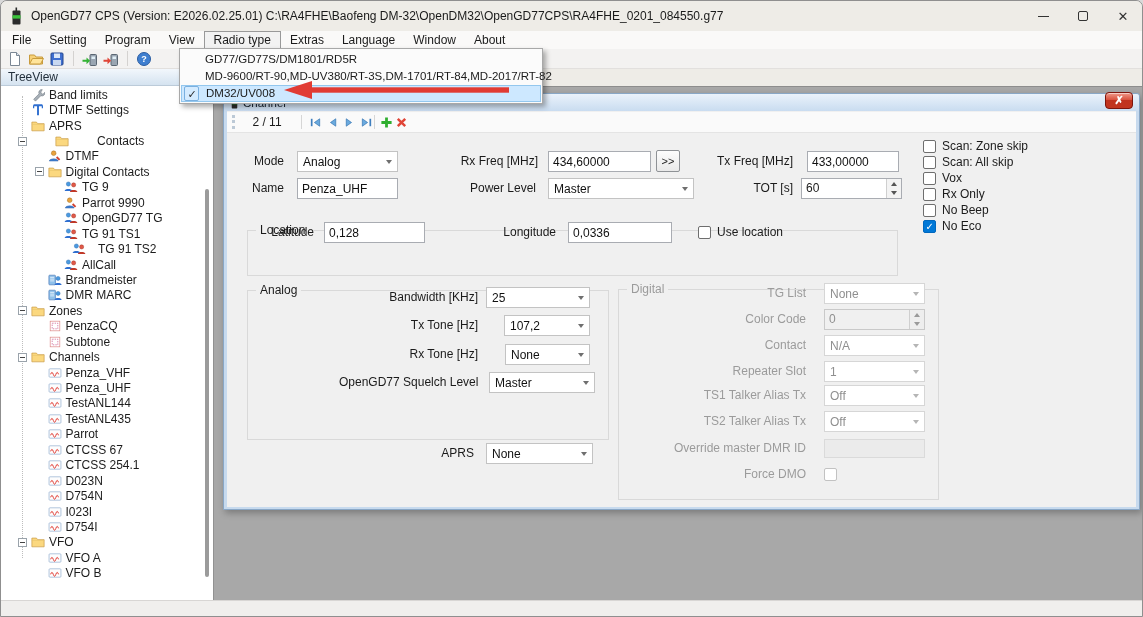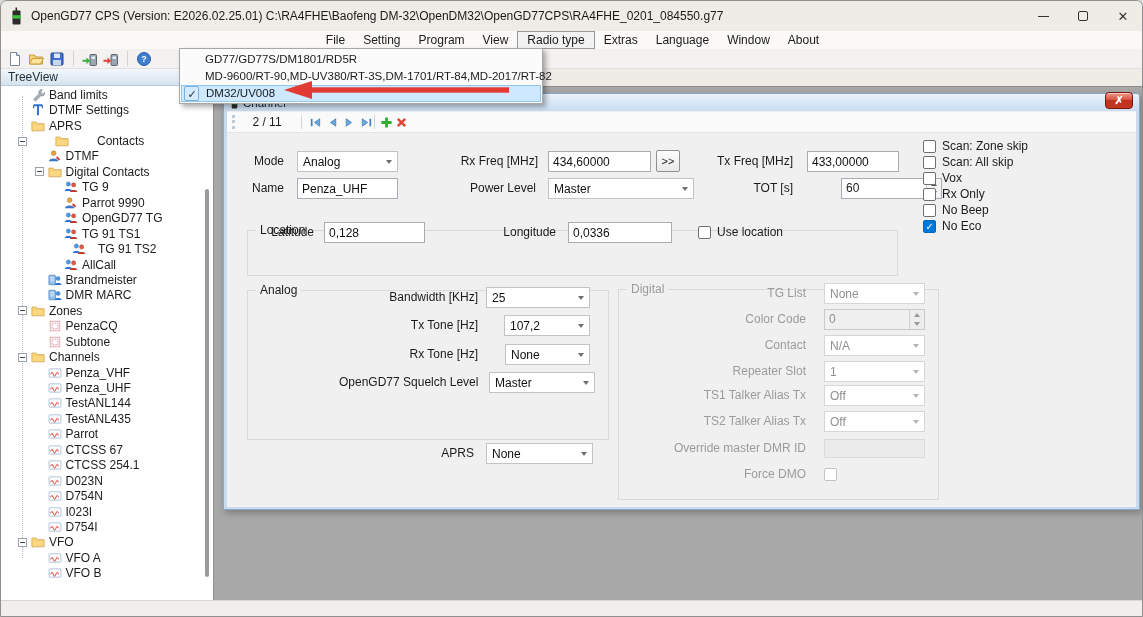--- a/index.html
+++ b/index.html
@@ -12,21 +12,21 @@
   #titlebar{position:absolute;left:0;top:0;width:100%;height:30px;background:#eeece7;}
   #app-icon{position:absolute;left:9px;top:6px;width:13px;height:18px;}
   #title-text{position:absolute;left:30px;top:0;height:30px;line-height:30px;font-size:12px;color:#1a1a1a;white-space:nowrap;}
   .wbtn{position:absolute;top:0;width:40px;height:30px;display:flex;align-items:center;justify-content:center;color:#333;}
   #btn-min{left:1022px;} #btn-max{left:1062px;} #btn-close{left:1102px;}
   #btn-min span{display:block;width:11px;border-top:1px solid #333;}
   #btn-max span{display:block;width:10px;height:10px;border:1px solid #333;border-radius:2px;}
   #btn-close span{font-size:13px;line-height:13px;}
 
   
-  #menubar{position:absolute;left:0;top:30px;width:100%;height:18px;background:#faf9f8;display:flex;align-items:stretch;padding-left:2px;justify-content:center;}
+  #menubar{position:absolute;left:0;top:30px;width:100%;height:18px;background:#faf9f8;display:flex;align-items:stretch;padding-left:2px;}
   .mitem{padding:0 9px;line-height:18px;cursor:default;white-space:nowrap;}
   .mitem.active{border:1px solid #999;background:#f2f2f2;line-height:16px;}
 
   
   #toolbar{position:absolute;left:0;top:48px;width:100%;height:20px;background:#f3f2f1;border-bottom:1px solid #e2e0de;display:flex;align-items:center;padding-left:6px;gap:5px;}
   .tico{width:16px;height:16px;display:inline-block;}
   .tsep{width:1px;height:15px;background:#d4d2d0;margin:0 3px;}
 
   
   #tree-header{position:absolute;left:0;top:68px;width:213px;height:17px;
@@ -596,21 +596,21 @@
   <div class="lbl" style="left:702px;top:150px;width:90px">Tx Freq [MHz]</div>
   <input class="tb" style="left: 806px; top: 150px; width: 92px;" value="433,00000">
 
   <div class="lbl" style="left:233px;top:177px;width:50px">Name</div>
   <input class="tb" style="left: 296px; top: 177px; width: 101px;" value="Penza_UHF">
   <div class="lbl" style="left:447px;top:177px;width:88px">Power Level</div>
   <div class="combo" style="left:547px;top:177px;width:146px">
       <span>Master</span>
     </div>
   <div class="lbl" style="left:702px;top:177px;width:90px">TOT [s]</div>
-  <div class="spinner" style="left:840px;top:177px;width:101px">
+  <div class="spinner" style="left:800px;top:177px;width:101px">
     <span class="sval">60</span>
     <span class="spincol">
         <span class="spup"></span>
         <span class="spdn"></span>
       </span>
   </div>
 
   <div id="flags">
       <div class="frow">
         <span class="chk"></span>

